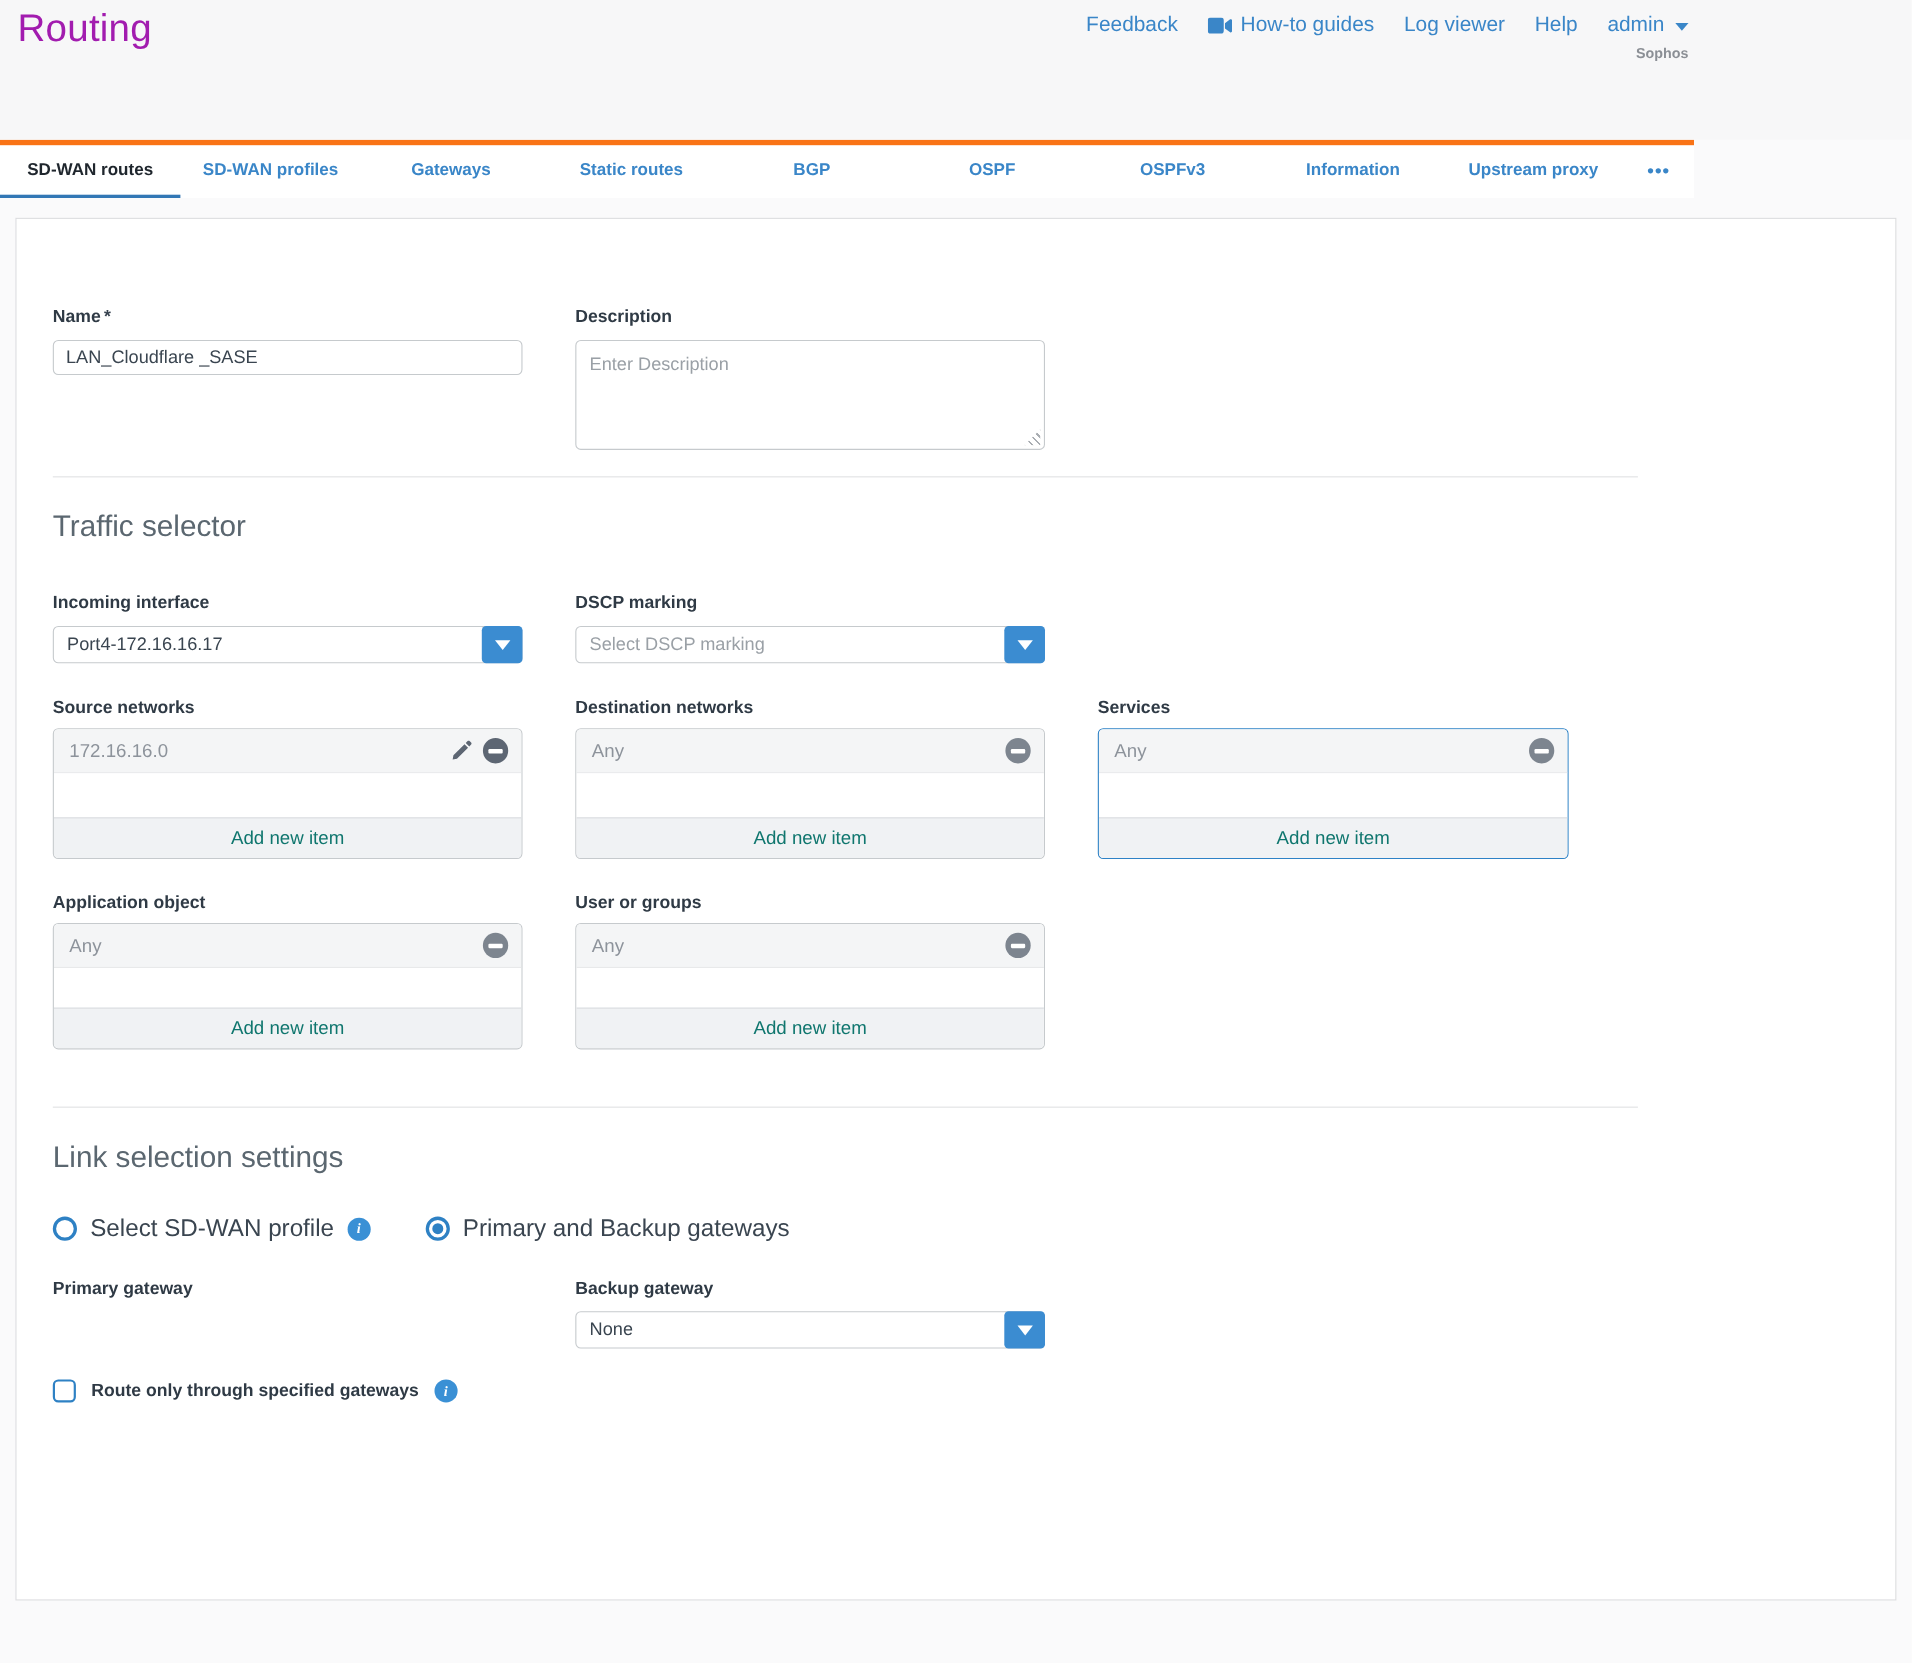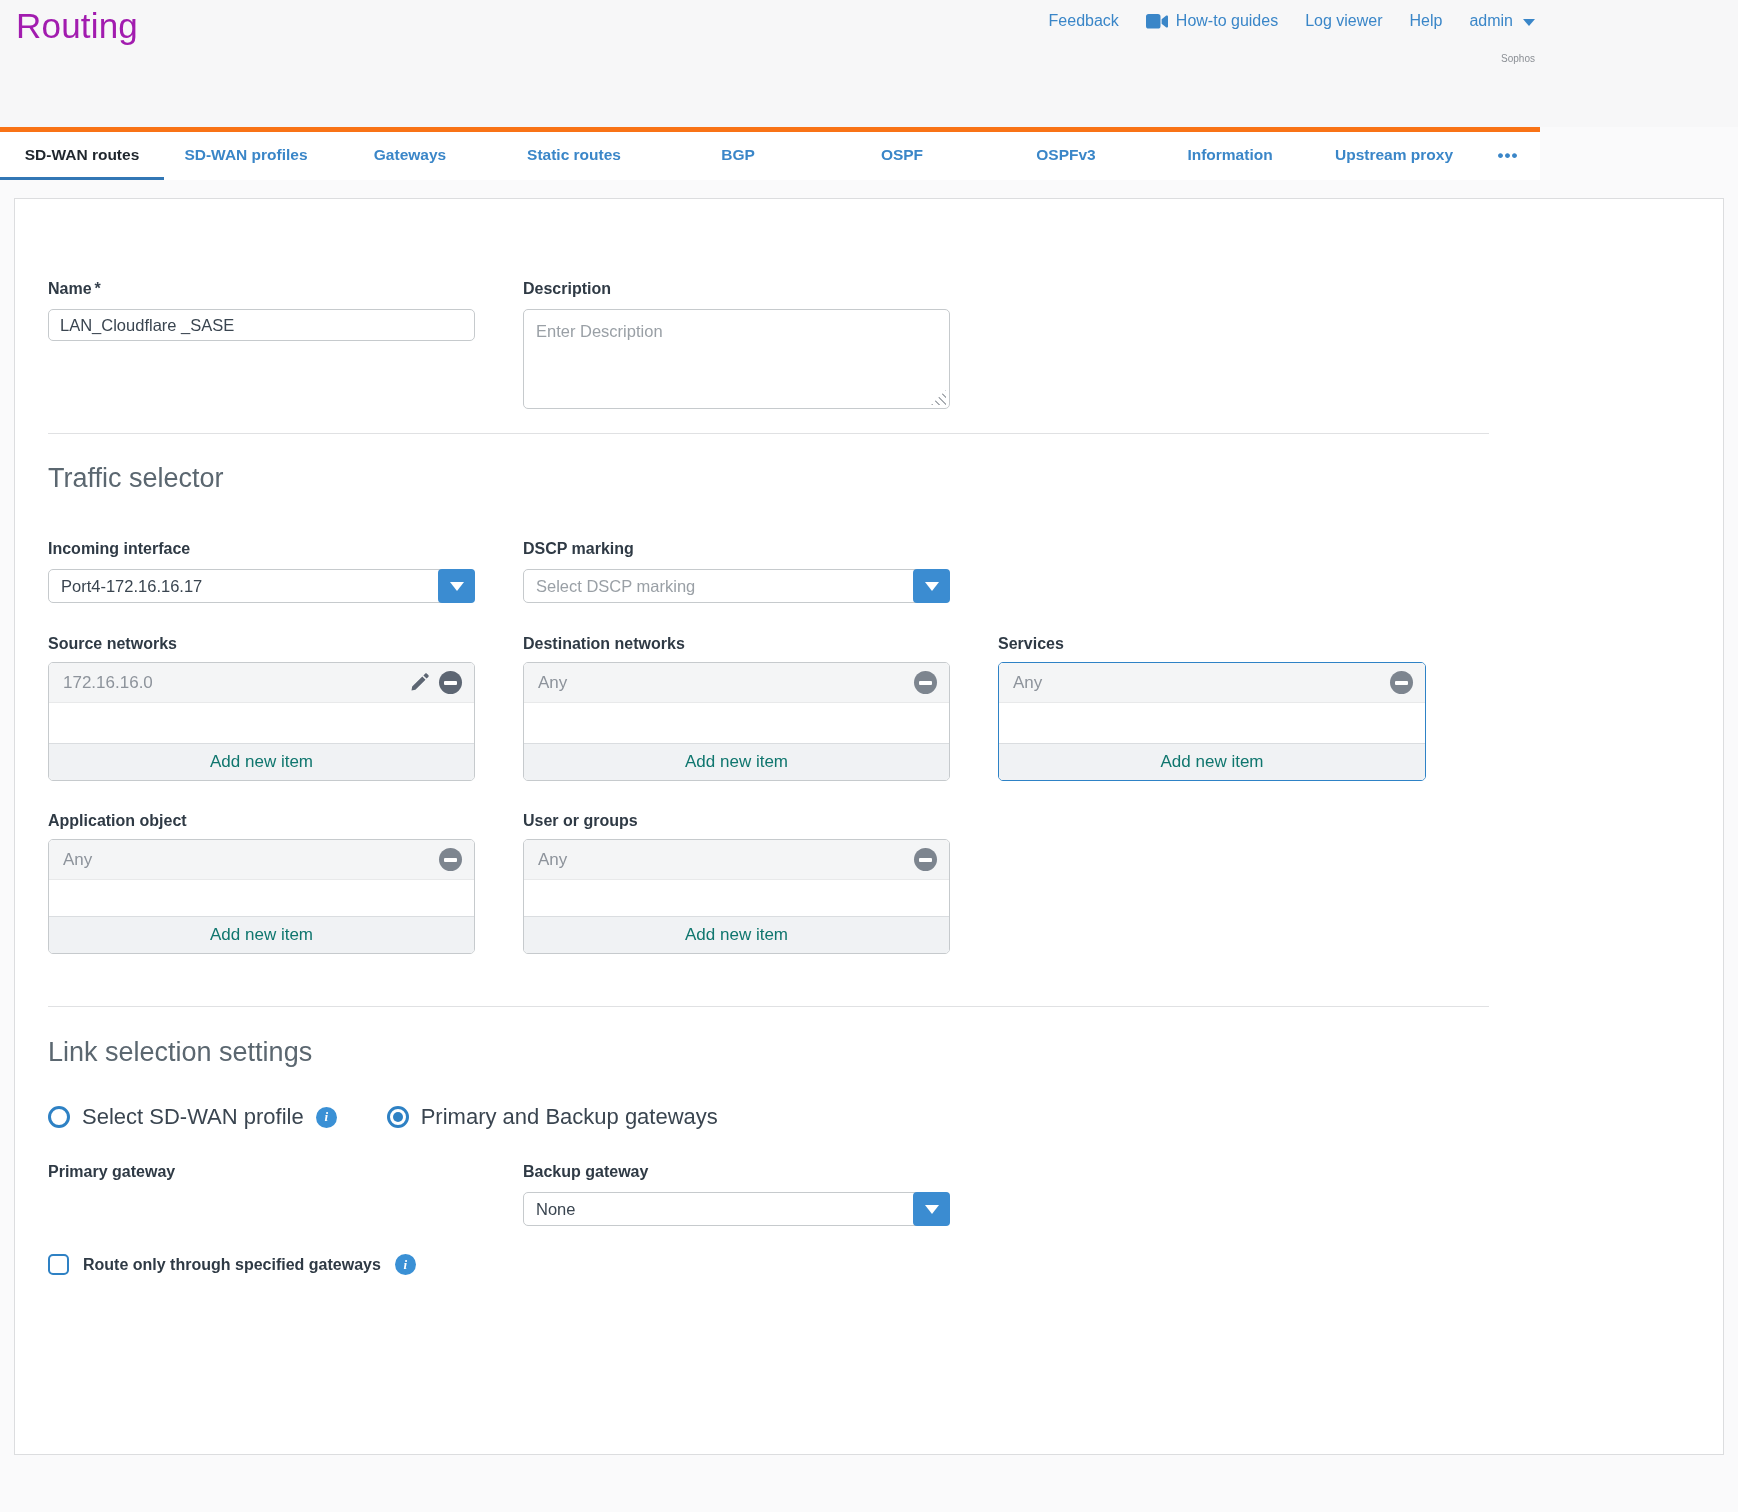--- a/index.html
+++ b/index.html
@@ -2,24 +2,24 @@
 <html><head>
 <meta charset="utf-8">
 <style>
   * { margin:0; padding:0; box-sizing:border-box; }
   html,body { width:1738px; height:1512px; font-family:"Liberation Sans", sans-serif; background:#fafafb; overflow:hidden; }
 
   
   .topbar { position:relative; width:1738px; height:127px; background:#f7f7f8; }
   .page-title { position:absolute; left:16px; top:6px; font-size:35px; font-weight:400; color:#a21caf; letter-spacing:.2px; }
   .topnav { position:absolute; top:12px; right:203px; text-align:right; }
-  .topnav .links { display:flex; align-items:center; gap:27px; font-size:16px; color:#3a86c8; }
+  .topnav .links { display:flex; align-items:center; gap:27px; font-size:19px; color:#3a86c8; }
   .topnav .links a { color:#3a86c8; text-decoration:none; display:flex; align-items:center; gap:8px; cursor:pointer; }
   .caret-down { width:0; height:0; border-left:6px solid transparent; border-right:6px solid transparent; border-top:7px solid #3a86c8; margin-left:2px; margin-top:3px; }
-  .brand { margin-top:23px; font-size:10px; color:#8b8f95; }
+  .brand { margin-top:7px; font-size:13px; color:#8b8f95;font-weight:bold; }
 
   
   .tabbar { display:flex; width:1540px; height:53px; background:#ffffff; border-top:5px solid #f97316; }
   .tab { flex:1; display:flex; align-items:center; justify-content:center; font-size:15.5px; font-weight:700; color:#3a86c8; border-bottom:3px solid transparent; cursor:pointer; white-space:nowrap; }
   .tab.active { color:#1f262d; border-bottom-color:#3277b5; }
   .tab-more { width:64px; display:flex; align-items:center; justify-content:center; color:#3a86c8; font-size:17px; font-weight:700; letter-spacing:1px; cursor:pointer; }
 
   
   .card { position:relative; margin:18px 14px 0 14px; width:1710px; height:1257px; background:#ffffff; border:1px solid #dcdddf; }
   .f { position:absolute; }

